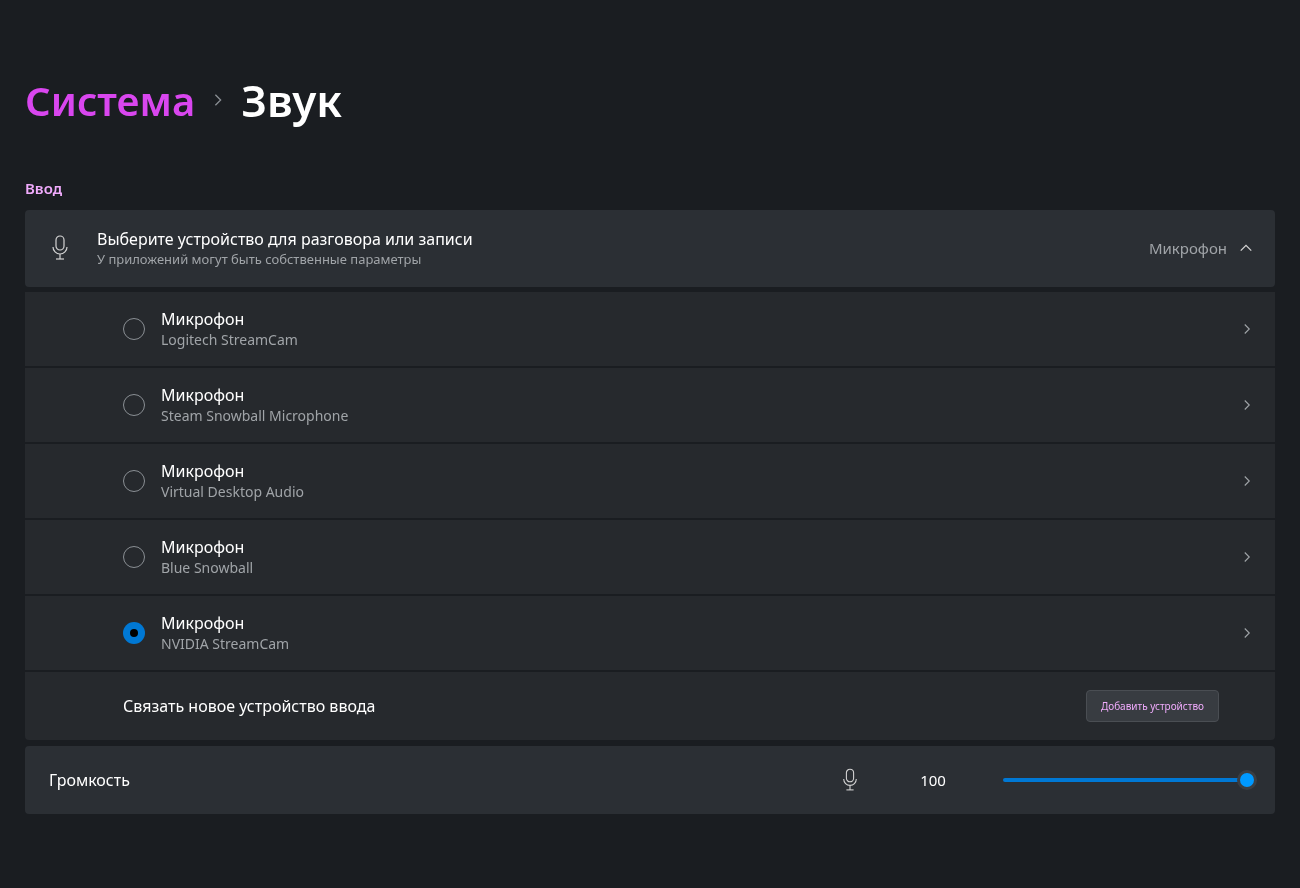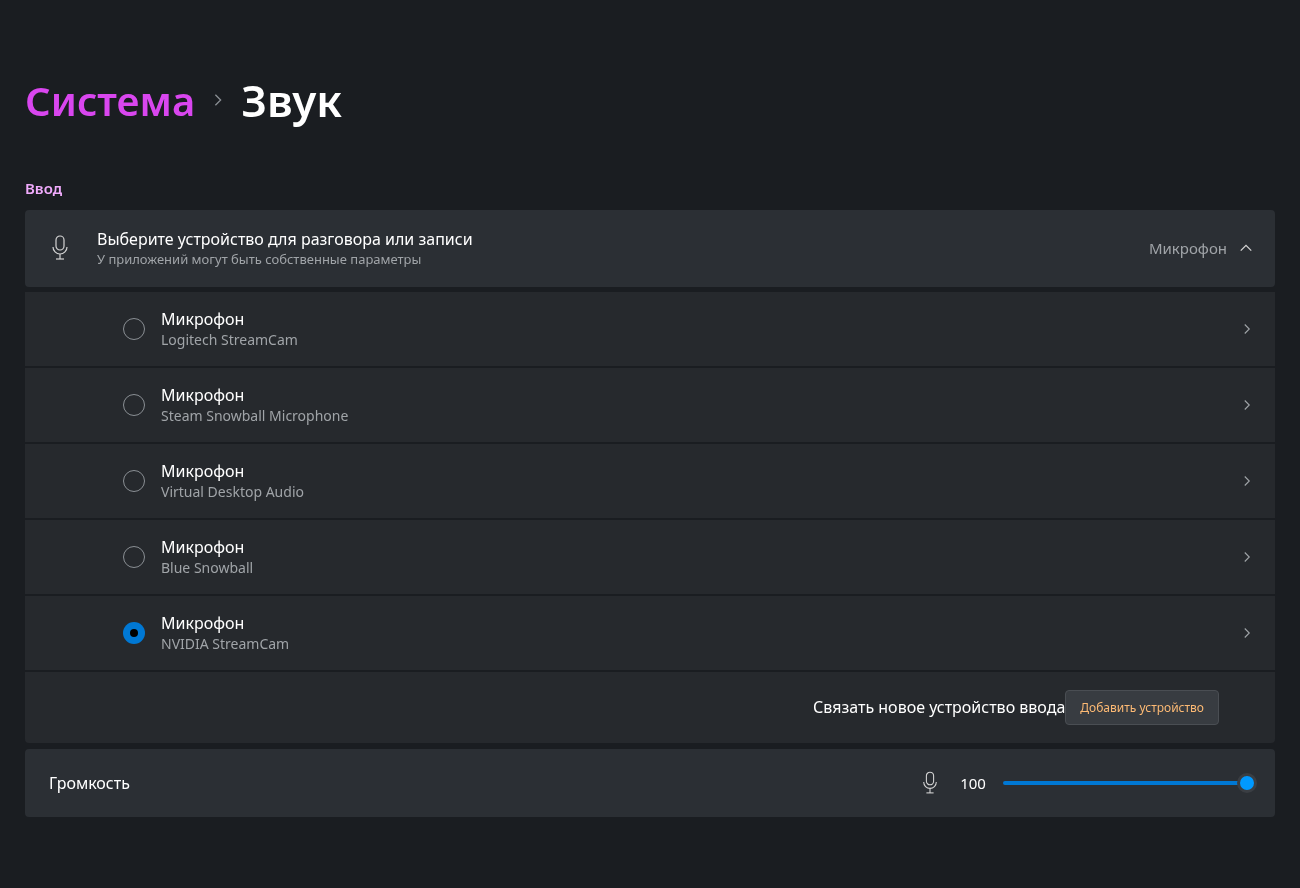--- a/index.html
+++ b/index.html
@@ -135,40 +135,40 @@
       align-items: center;
       padding: 18px 22px 18px 98px;
       border-top: 2px solid #1a1d21;
       background: #26292d;
       border-radius: 0 0 4px 4px;
     }
     .add-label {
       flex: 1;
       font-size: 16px;
       color: #ffffff;
-      text-align: right;
     }
     .add-button {
       background: #383c41;
       border: 1px solid #4a4e53;
-      color: #fdba74;
-      font-size: 12px;
+      color: #f0abfc;
+      font-size: 10px;
       padding: 8px 14px;
       border-radius: 4px;
       cursor: pointer;
       font-family: inherit;
       margin-right: 34px;
     }
     .volume-card {
       display: flex;
       align-items: center;
       padding: 22px 24px;
       background: #2b2f34;
       border-radius: 4px;
       margin-top: 6px;
+      gap: 40px;
     }
     .volume-label {
       flex: 1;
       font-size: 16px;
       color: #ffffff;
     }
     .volume-mic-icon {
       color: #d4d4d4;
       margin-right: 18px;
       cursor: pointer;

